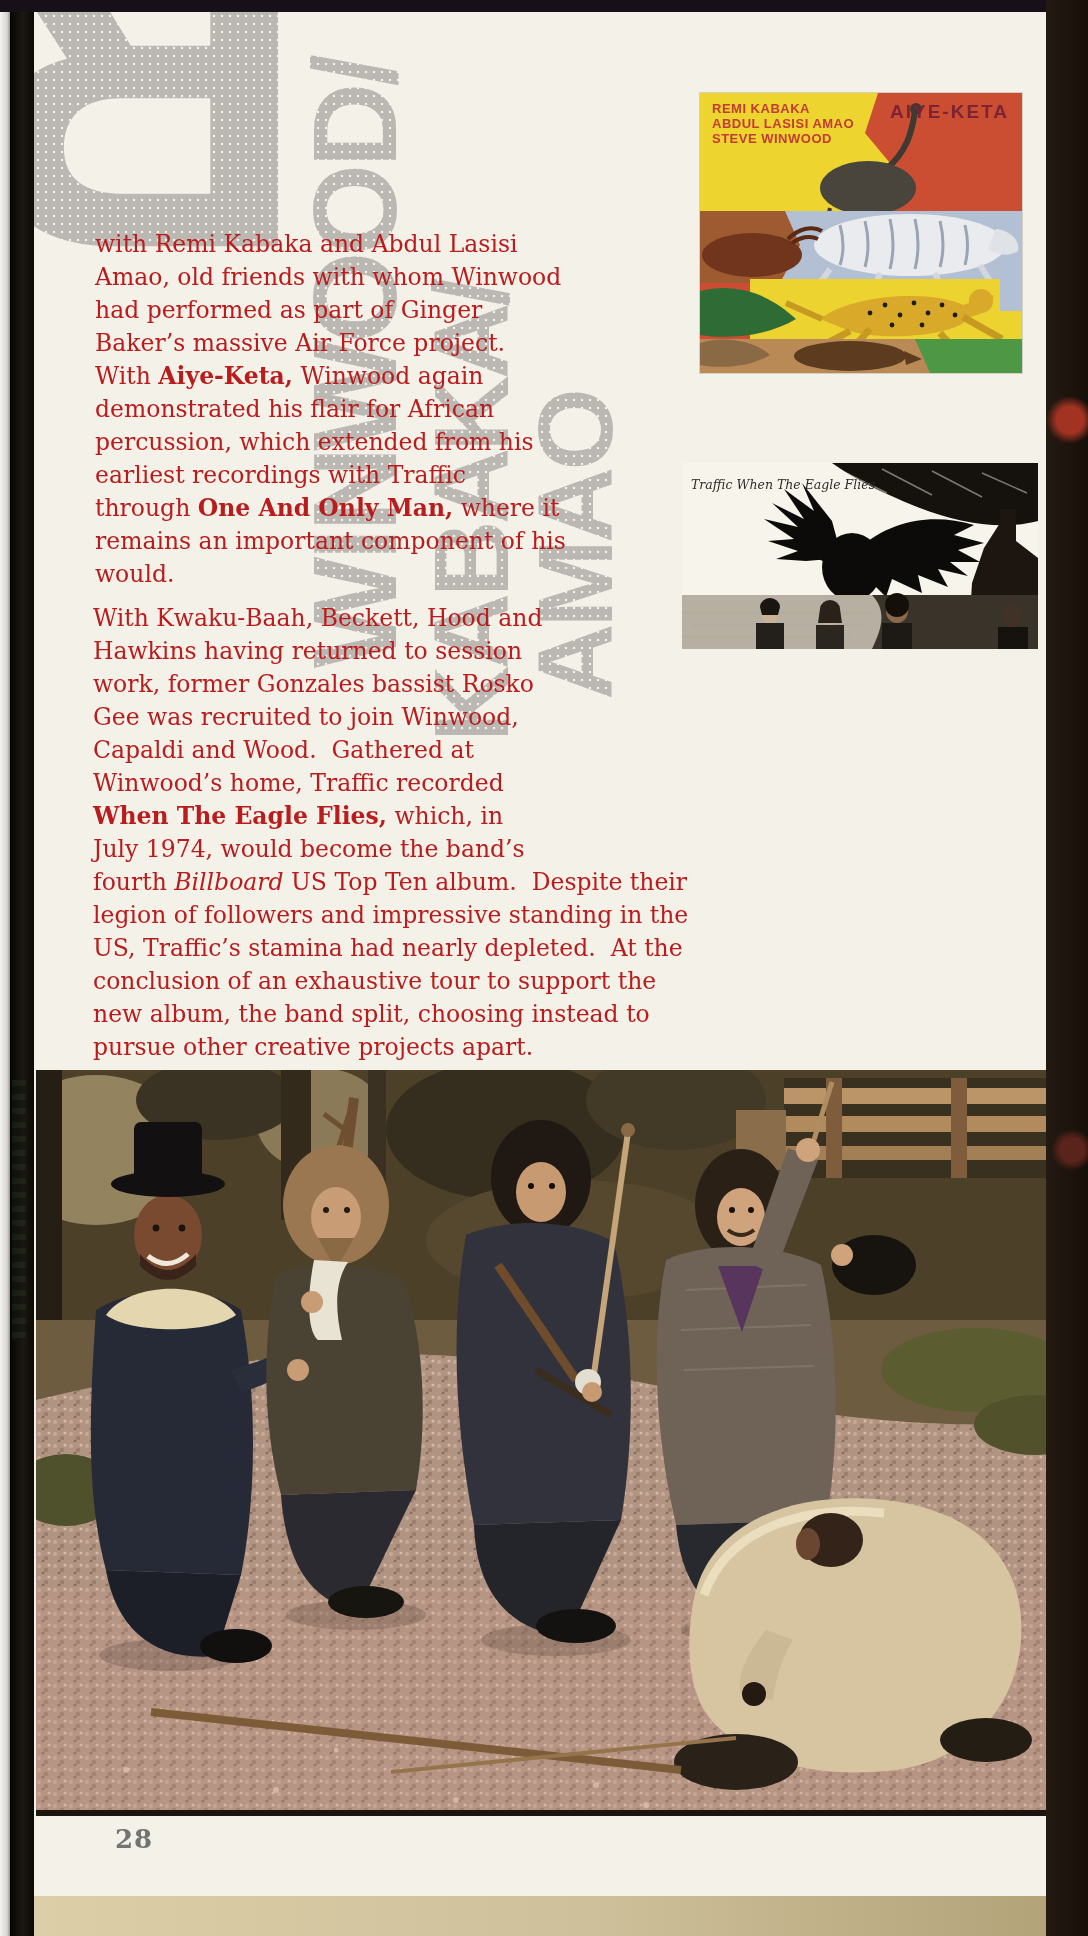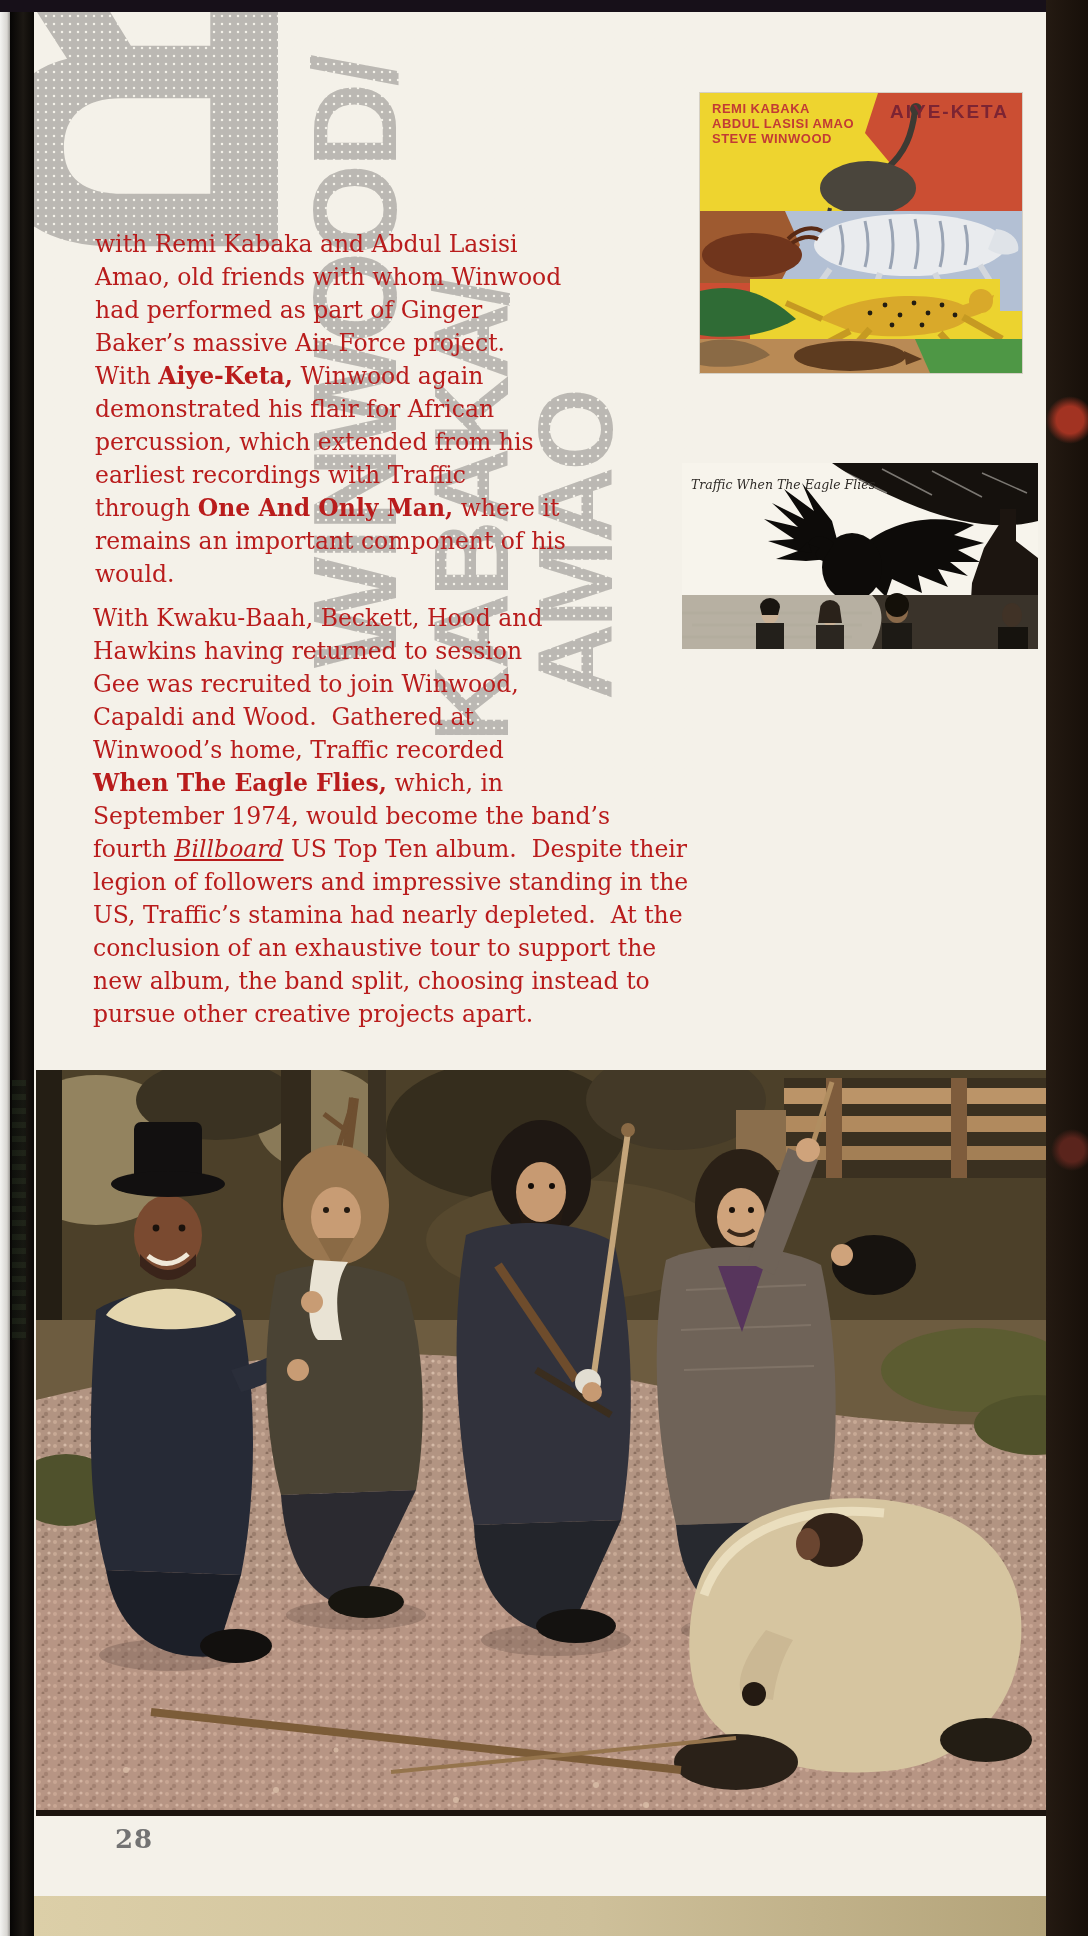--- a/index.html
+++ b/index.html
@@ -33,21 +33,21 @@
   .w3{left:488px;top:688px;font-size:106px;}
   .speckle{position:absolute;left:0;top:0;width:660px;height:790px;z-index:2;pointer-events:none;
     background-image:radial-gradient(circle,#f4f1e9 1.4px,rgba(244,241,233,0) 1.6px);
     background-size:8px 8px;}
   
   .bodytext{position:absolute;z-index:3;}
   .p1{left:61px;top:216px;}
   .p2{left:59px;top:590px;}
   .tl{font:23.5px/33px "DejaVu Serif",serif;white-space:pre;color:#b91c1c;}
   .tl .bold{font-weight:bold;}
-  .tl .ital{font-style:italic;text-decoration:underline;}
+  .tl .ital{font-style:italic;}
   
   .cover1{position:absolute;left:666px;top:81px;z-index:4;box-shadow:0 0 0 1px rgba(120,110,90,.25);}
   .cover2{position:absolute;left:648px;top:451px;z-index:4;}
   .photo{position:absolute;left:2px;top:1058px;z-index:4;}
   .pagenum{position:absolute;left:81px;top:1814px;z-index:4;
     font:bold 26px/1 "DejaVu Serif",serif;letter-spacing:1px;color:#737373;}
   svg text.c1a{font:bold 13px "Liberation Sans",sans-serif;letter-spacing:.5px;}
   svg text.c1t{font:bold 19px "Liberation Sans",sans-serif;letter-spacing:2px;}
   svg text.cap{font:italic 12.5px "DejaVu Serif",serif;}
 </style>
@@ -77,25 +77,26 @@
         <div class="tl"><span>demonstrated his flair for African</span></div>
         <div class="tl"><span>percussion, which extended from his</span></div>
         <div class="tl"><span>earliest recordings with Traffic</span></div>
         <div class="tl"><span>through </span><span class="bold">One And Only Man,</span><span> where it</span></div>
         <div class="tl"><span>remains an important component of his</span></div>
         <div class="tl"><span>would.</span></div>
       </div>
     <div class="bodytext p2">
         <div class="tl"><span>With Kwaku-Baah, Beckett, Hood and</span></div>
         <div class="tl"><span>Hawkins having returned to session</span></div>
+        <div class="tl"><span>work, former Gonzales bassist Rosko</span></div>
         <div class="tl"><span>Gee was recruited to join Winwood,</span></div>
         <div class="tl"><span>Capaldi and Wood.  Gathered at</span></div>
         <div class="tl"><span>Winwood’s home, Traffic recorded</span></div>
         <div class="tl"><span class="bold">When The Eagle Flies,</span><span> which, in</span></div>
-        <div class="tl"><span>September 1974, would become the band’s</span></div>
+        <div class="tl"><span>July 1974, would become the band’s</span></div>
         <div class="tl"><span>fourth </span><span class="ital">Billboard</span><span> US Top Ten album.  Despite their</span></div>
         <div class="tl"><span>legion of followers and impressive standing in the</span></div>
         <div class="tl"><span>US, Traffic’s stamina had nearly depleted.  At the</span></div>
         <div class="tl"><span>conclusion of an exhaustive tour to support the</span></div>
         <div class="tl"><span>new album, the band split, choosing instead to</span></div>
         <div class="tl"><span>pursue other creative projects apart.</span></div>
       </div>
 
     <svg class="cover1" width="322" height="280" viewBox="0 0 322 280">
       <rect width="322" height="280" fill="#cb4e33"></rect>

